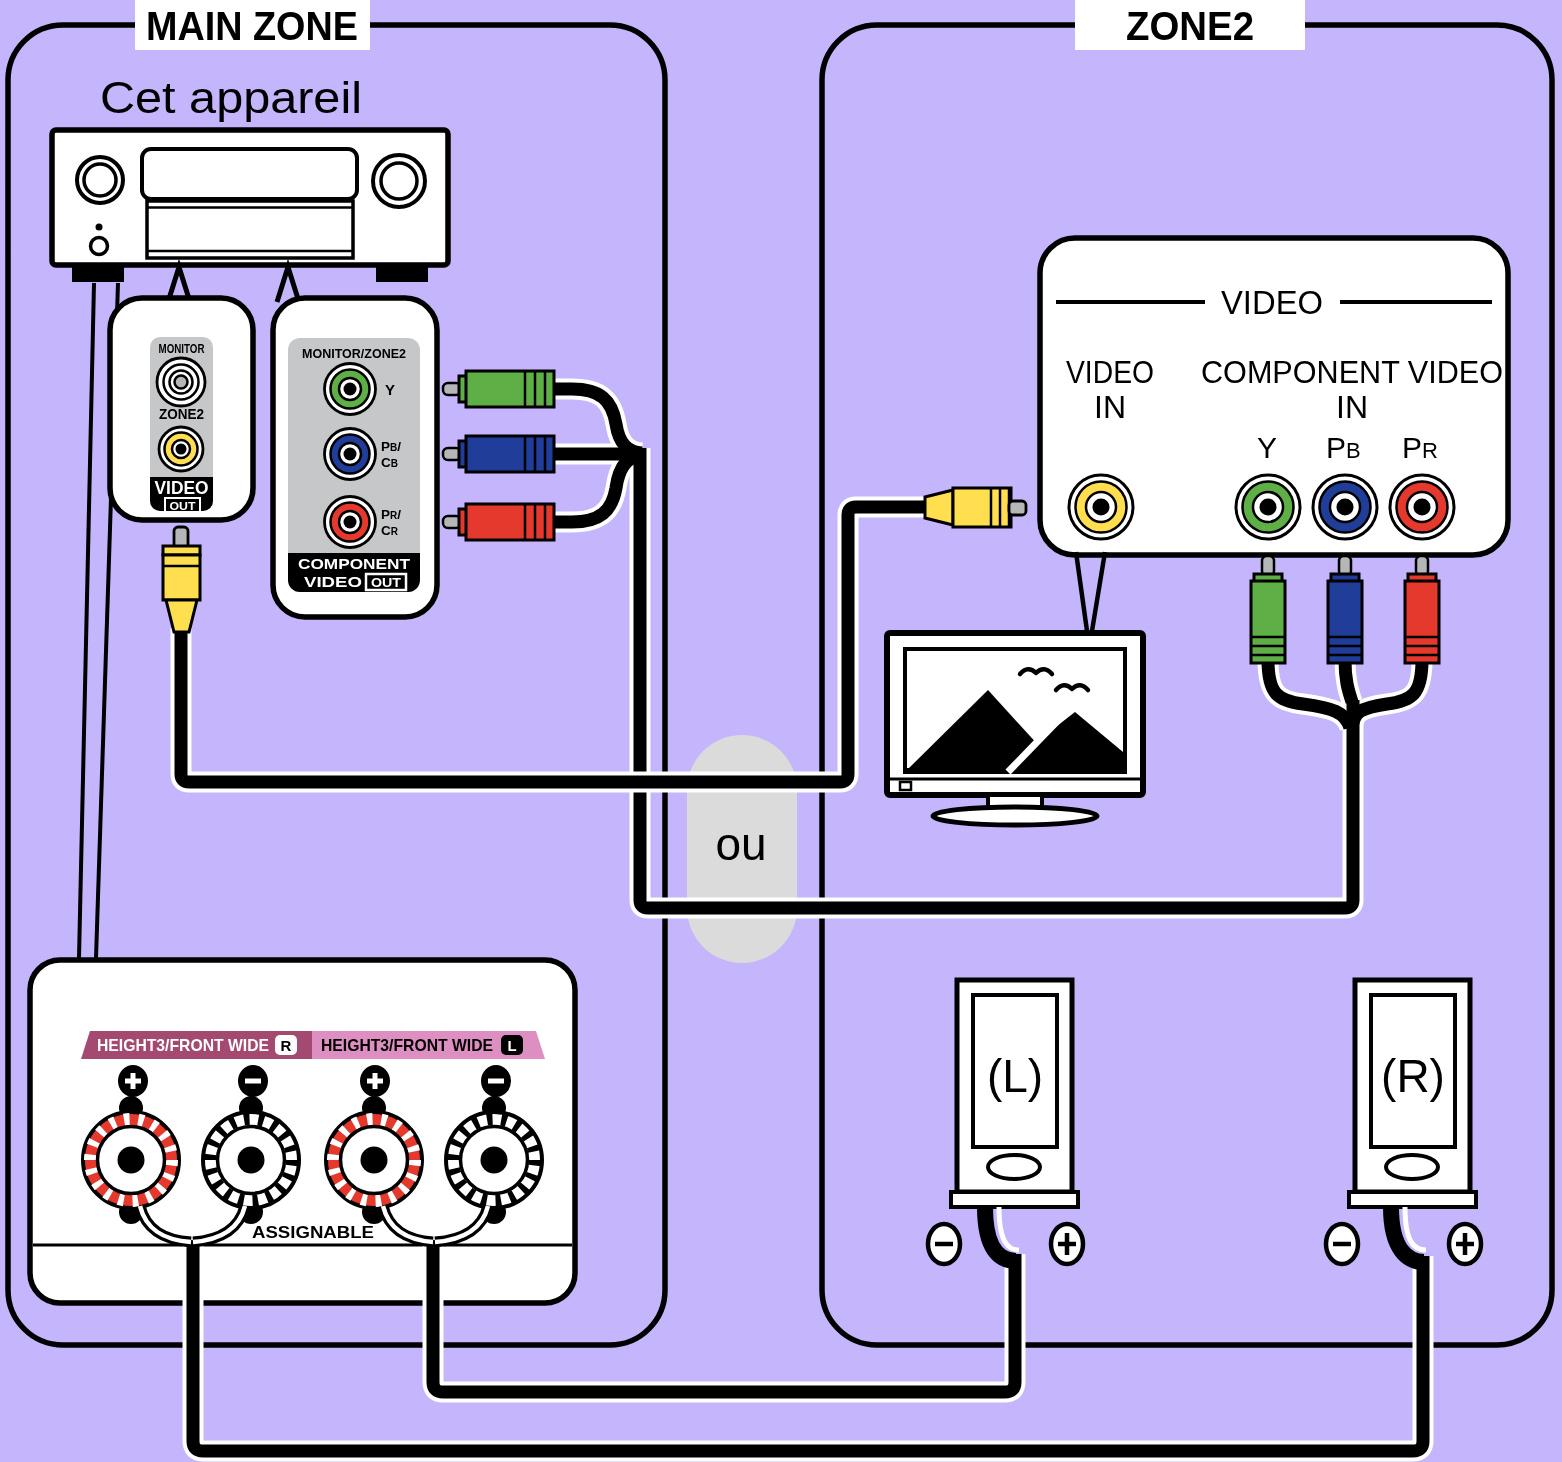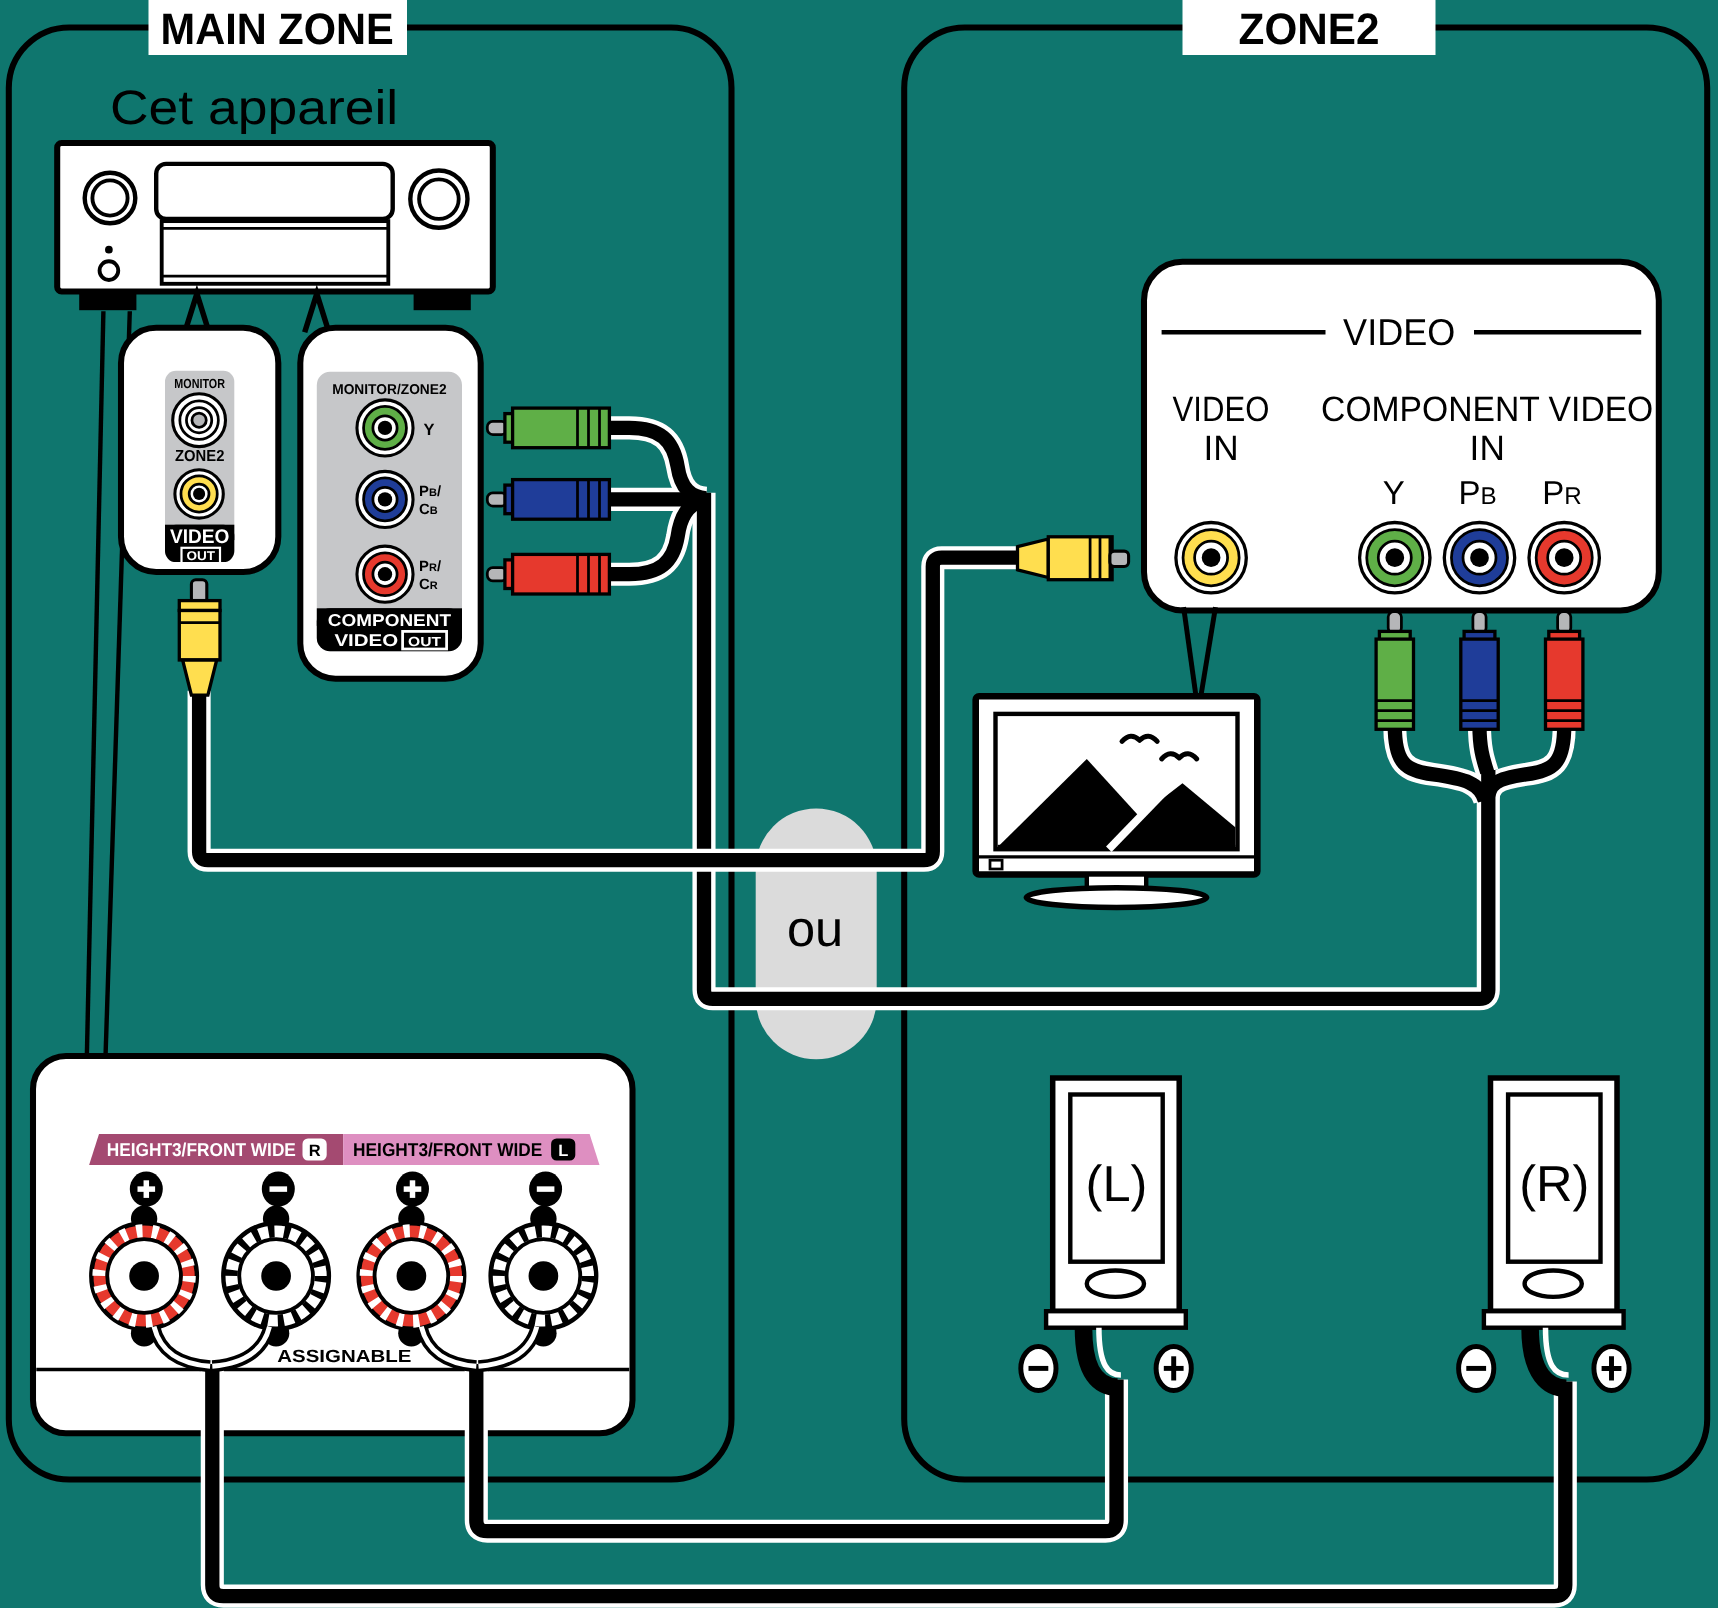--- a/index.html
+++ b/index.html
@@ -1,16 +1,16 @@
 <!DOCTYPE html>
 <html><head>
 <meta charset="utf-8">
 <style>
   html,body{margin:0;padding:0;background:#fff;}
-  .stage{width:1562px;height:1462px;position:relative;background:#0f766e;}
+  .stage{width:1562px;height:1462px;position:relative;background:#c4b5fd;}
   svg{display:block;}
   text{font-family:"Liberation Sans","DejaVu Sans",sans-serif;fill:#000;}
   .b{font-weight:bold;}
   .wt{fill:#fff;}
   .ln{stroke:#000;fill:none;}
   .fw{fill:#fff;stroke:#000;}
   .casing{stroke:#fff;stroke-width:21;fill:none;}
   .core{stroke:#000;stroke-width:13;fill:none;}
   .wirek{stroke:#000;stroke-width:11;fill:none;}
   .wirew{stroke:#fff;stroke-width:4.5;fill:none;}

